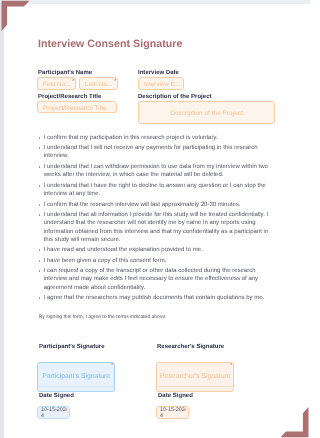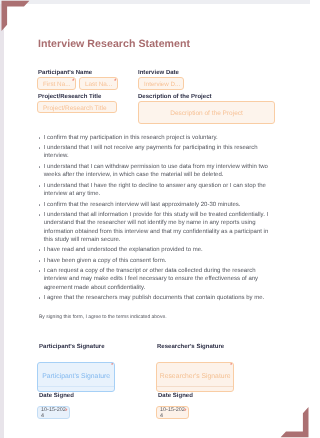--- a/index.html
+++ b/index.html
@@ -61,21 +61,21 @@
   <div class="leftband"></div>
 
   <svg class="corner corner-tl" width="34" height="34" viewBox="0 0 34 34">
     <path d="M1.5 0.8 L29.4 0.8 L24.0 6.4 L7.1 6.4 L7.1 24.8 L1.5 31.0 Z" fill="#ab7072"></path>
   </svg>
 
   <svg class="corner corner-br" width="34" height="34" viewBox="0 0 34 34">
     <path d="M32.5 33.2 L4.6 33.2 L10.0 27.6 L26.9 27.6 L26.9 9.2 L32.5 3.0 Z" fill="#ab7072"></path>
   </svg>
 
-  <h1 class="title">Interview Research Statement</h1>
+  <h1 class="title">Interview Consent Signature</h1>
 
   <div class="lbl" style="left:38px;top:69.9px;">Participant's Name</div>
   <div class="fld" style="left:37px;top:77px;width:38.5px;height:12.6px;">
     <span class="ph" style="font-size:6.35px;">First Na...</span>
     <span class="req" style="right:0.2px;top:1.1px;">*</span>
   </div>
   <div class="fld" style="left:78.5px;top:77px;width:38.5px;height:12.6px;">
     <span class="ph" style="font-size:6.35px;">Last Na...</span>
     <span class="req" style="right:0.2px;top:1.1px;">*</span>
   </div>

